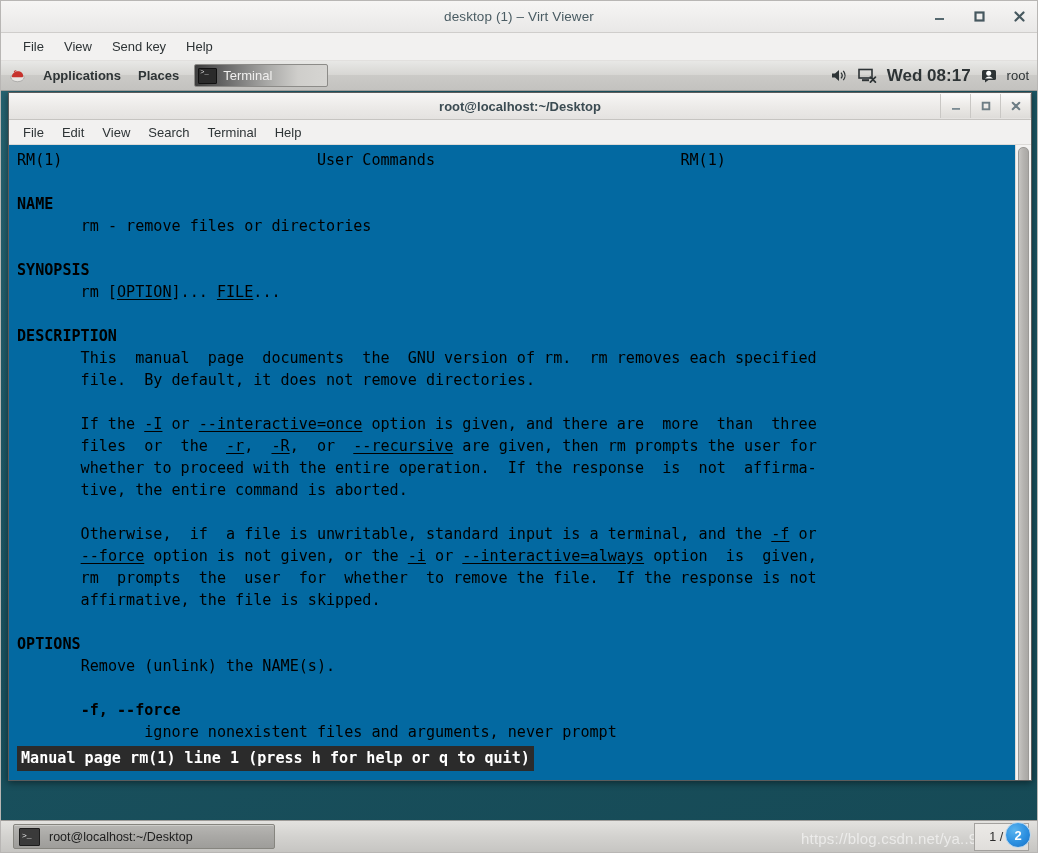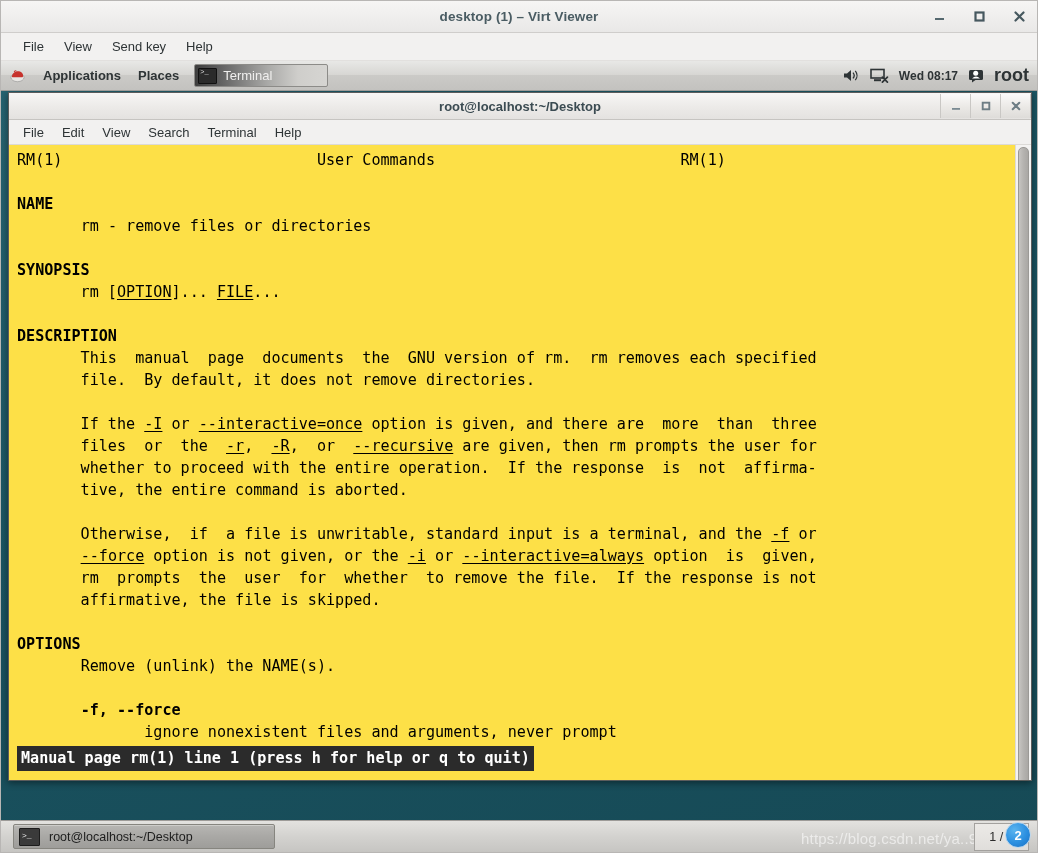--- a/index.html
+++ b/index.html
@@ -18,21 +18,21 @@
     display:flex;flex-direction:column;
   }
   .vv-titlebar{
     height:31px;min-height:31px;
     background:linear-gradient(to bottom,#f6f5f4 0%,#e9e8e7 100%);
     border-bottom:1px solid #cfcdcb;
     position:relative;
     display:flex;align-items:center;justify-content:center;
   }
   .vv-title{
-    font-size:13.5px;color:#4a5c63;font-weight:700;letter-spacing:.1px;
+    font-size:13.5px;color:#4a5c63;font-weight:400;letter-spacing:.1px;
   }
   .vv-winbtns{
     position:absolute;right:8px;top:0;height:31px;display:flex;align-items:center;gap:20px;
   }
   .vv-winbtn{
     width:20px;height:20px;display:flex;align-items:center;justify-content:center;
     color:#4c6069;
   }
   .vv-winbtn svg{display:block;}
   .vv-menubar{
@@ -85,22 +85,22 @@
   .term-mini-icon{
     width:17px;height:14px;background:#2b2b2b;border:1px solid #111;
     position:relative;flex:none;border-radius:1px;
   }
   .term-mini-icon:after{
     content:">_";position:absolute;left:1px;top:-1px;color:#dcdcdc;font-size:7px;
     font-family:"Liberation Mono",monospace;
   }
   .window-button-label{font-size:13px;color:#f0efee;white-space:nowrap;}
   .panel-icon{display:flex;align-items:center;justify-content:center;}
-  .clock{font-size:12px;color:#2e3436;font-weight:600;}
-  .user-name{font-size:18px;color:#2e3436;font-weight:700;}
+  .clock{font-size:17px;color:#2e3436;font-weight:600;}
+  .user-name{font-size:13px;color:#2e3436;font-weight:400;}
 
   
   #terminal-window{
     position:absolute;left:7px;top:31px;width:1024px;height:689px;
     background:#f2f1f0;
     border:1px solid #5c5c5c;
     box-sizing:border-box;
     display:flex;flex-direction:column;
     box-shadow:0 2px 7px rgba(0,0,0,.45);
     z-index:4;
@@ -123,21 +123,21 @@
   .term-winbtn:last-child{border-right:1px solid #c9c7c4;}
   .term-menubar{
     height:24px;min-height:24px;background:#f2f1f0;
     display:flex;align-items:center;padding-left:14px;
     border-bottom:1px solid #dcdad7;
   }
   .term-menu{font-size:13px;color:#2e3436;margin-right:18px;}
 
   
   .term-body{
-    flex:1;position:relative;background:#fde047;display:flex;overflow:hidden;
+    flex:1;position:relative;background:#0369a1;display:flex;overflow:hidden;
   }
   .term-text{
     flex:1;
     font-family:"DejaVu Sans Mono","Liberation Mono",monospace;
     font-size:15.1px;
     line-height:22px;
     color:#000000;
     padding:4px 0 0 8px;
     white-space:pre;
     letter-spacing:0px;

